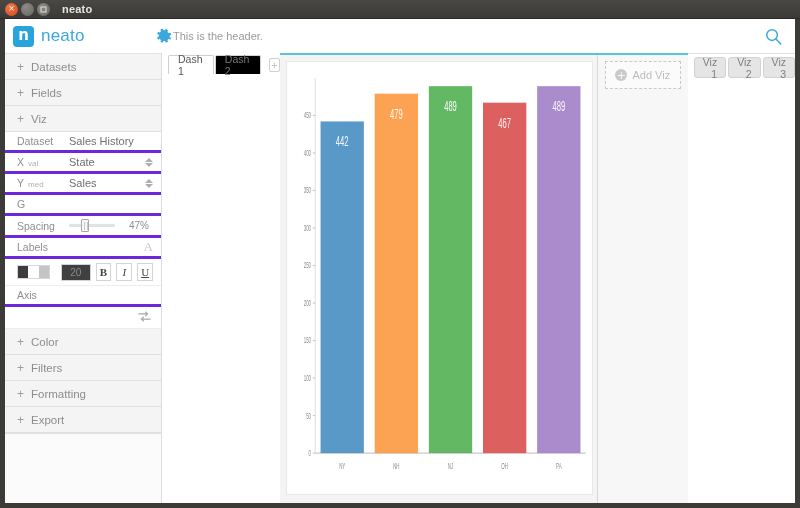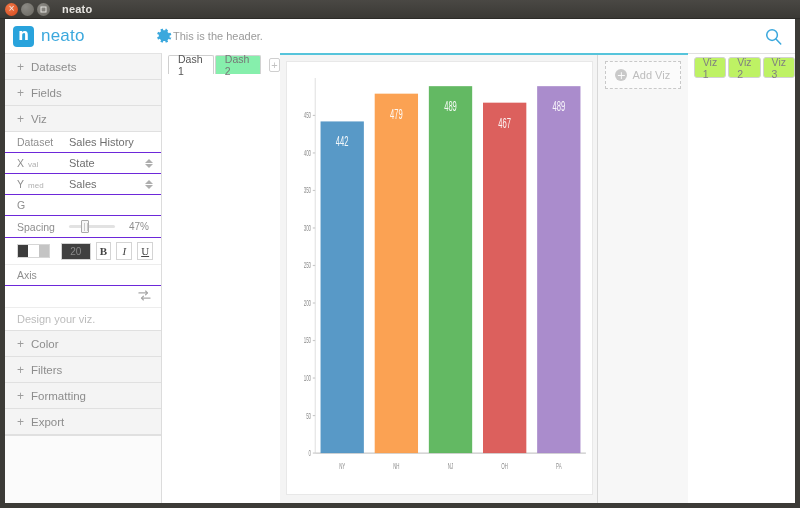--- a/index.html
+++ b/index.html
@@ -84,21 +84,21 @@
     background: #f4f4f4;
     border-bottom: 1px solid #e0e0e0;
     display: flex; align-items: center;
     padding-left: 12px; gap: 7px;
     color: #8d8d8d; font-size: 11.5px;
   }
   .acc .plus { color: #9d9d9d; font-size: 12px; line-height: 1; }
   .panel { background: #ffffff; }
   .row {
     height: 21px; display: flex; align-items: center;
-    border-bottom: 1px solid #6d28d9;
+    border-bottom: 3px solid #6d28d9;
     padding: 0 8px 0 12px;
     color: #8e8e8e; font-size: 10.5px;
   }
   .row .lbl { width: 52px; flex: 0 0 52px; display: flex; align-items: baseline; gap: 4px; }
   .row .lbl .sub { font-size: 8px; color: #b0b0b0; }
   .row .val { color: #6f6f6f; font-size: 11px; flex: 1; }
   .stepper { width: 9px; display: flex; flex-direction: column; align-items: center; gap: 1px; }
   .stepper i { display: block; width: 0; height: 0; border-left: 4px solid transparent; border-right: 4px solid transparent; }
   .stepper i.up { border-bottom: 4px solid #aeaeae; }
   .stepper i.dn { border-top: 4px solid #aeaeae; }
@@ -156,21 +156,21 @@
     display: flex; align-items: flex-end;
     padding-left: 6px; gap: 1px;
     background: #ffffff;
   }
   .tab {
     height: 19px; padding: 0 9px;
     border: 1px solid #d2d2d2; border-bottom: none;
     border-radius: 2px 2px 0 0;
     display: flex; align-items: center;
     font-size: 10.5px; color: #777;
-    background: #86efac;
+    background: #000000;
   }
   .tab.active { background: #ffffff; color: #555; border-color: #cfcfcf; }
   .addtab {
     width: 14px; height: 14px; margin-left: 7px; margin-bottom: 2px;
     border: 1px solid #cfcfcf; color: #c2c2c2;
     display: flex; align-items: center; justify-content: center;
     font-size: 11px; line-height: 1; border-radius: 2px;
   }
   .workspace {
     flex: 1; display: flex;
@@ -206,22 +206,22 @@
   }
   .bottomtabs {
     height: 28px; flex: 0 0 28px;
     background: #ffffff; border-top: 1px solid #e0e0e0;
     display: flex; align-items: center; gap: 2px;
     padding-left: 6px;
   }
   .btab {
     height: 21px; padding: 0 8px;
     border: 1px solid #d2d2d2; border-radius: 3px;
-    background: #bef264; color: #808080; font-size: 10.5px;
-    display: flex; align-items: center;
+    background: #e5e5e5; color: #808080; font-size: 10.5px;
+    display: flex; align-items: center; text-align: right;
   }
   
   .chart { width: 100%; height: 100%; display: block; }
   .tick-lbl { font-family: "Liberation Sans", sans-serif; font-size: 7.5px; fill: #8c8c8c; }
   .cat-lbl  { font-family: "Liberation Sans", sans-serif; font-size: 7.5px; fill: #8c8c8c; }
   .bar-lbl  { font-family: "Liberation Sans", sans-serif; font-size: 13px; fill: #ffffff; opacity: .92; }
 </style>
 </head>
 <body>
 
@@ -324,20 +324,24 @@
             <span class="lbl">Spacing</span>
             <span class="slider-wrap">
               <span class="track">
                 <span class="thumb" id="spacing-thumb" style="left: 26.8%;"></span>
               </span>
               <span class="pct">47%</span>
             </span>
           </div>
 
 
+          <div class="row">
+            <span class="lbl">Labels</span>
+            <span class="fontA">A</span>
+          </div>
 
           <div class="fmt-row">
             <span class="swatch">
               <span id="sw0" style="background: rgb(60, 60, 60);"></span>
               <span id="sw1" style="background: rgb(255, 255, 255);"></span>
               <span id="sw2" style="background: rgb(196, 196, 196);"></span>
             </span>
             <span class="numbox">20</span>
             <span class="fbtn b">B</span>
             <span class="fbtn i">I</span>
@@ -351,21 +355,20 @@
           <div class="icon-row">
             <span>
               <svg width="13" height="13" viewBox="0 0 14 14">
                 <path d="M1 4.2h9.2l-2-2M13 9.8H3.8l2 2" fill="none" stroke="#a8a8a8" stroke-width="1.3" stroke-linecap="round" stroke-linejoin="round"></path>
                 <path d="M10.2 4.2l-2 2" fill="none" stroke="#a8a8a8" stroke-width="1.3" stroke-linecap="round"></path>
                 <path d="M3.8 9.8l2-2" fill="none" stroke="#a8a8a8" stroke-width="1.3" stroke-linecap="round"></path>
               </svg>
             </span>
           </div>
 
-          <div class="placeholder">Design your viz.</div>
         </div>
 
         <div class="acc">
           <span class="plus">+</span>
           <span>Color</span>
         </div>
         <div class="acc">
           <span class="plus">+</span>
           <span>Filters</span>
         </div>

